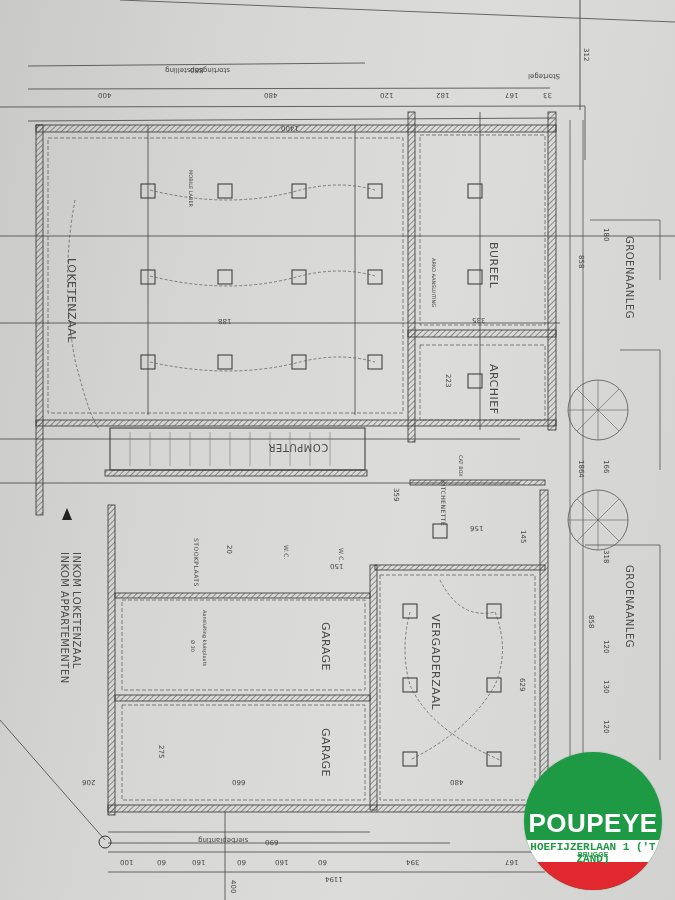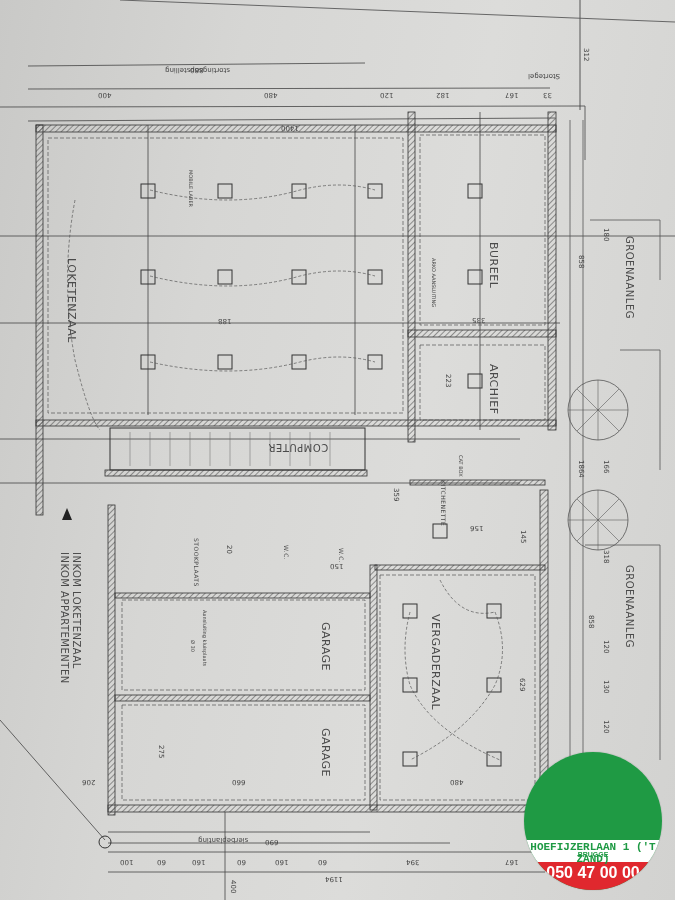--- a/index.html
+++ b/index.html
@@ -241,16 +241,16 @@
 
 <div class="dimv" style="left:194px;top:170px;font-size:5px;">MOBILE LABER</div>
 <div class="dimv" style="left:437px;top:258px;font-size:5px;">ARKO AANSLUITING</div>
 <div class="dimv" style="left:464px;top:455px;font-size:5px;">CAT BOX</div>
 <div class="dimv" style="left:208px;top:610px;font-size:5px;">Aansluiting kluisplaats</div>
 <div class="dimv" style="left:196px;top:640px;font-size:5px;">Ø 30</div>
 
 <div class="logo">
   <div class="band"></div>
   <div class="red"></div>
+  <div class="l1" style="top:58px;">POUPEYE</div>
   <div class="addr">HOEFIJZERLAAN 1 ('T ZAND)</div>
   <div class="city">BRUGGE</div>
-  <div class="phone">050 47 00 00</div>
 </div>
 
 </body></html>

